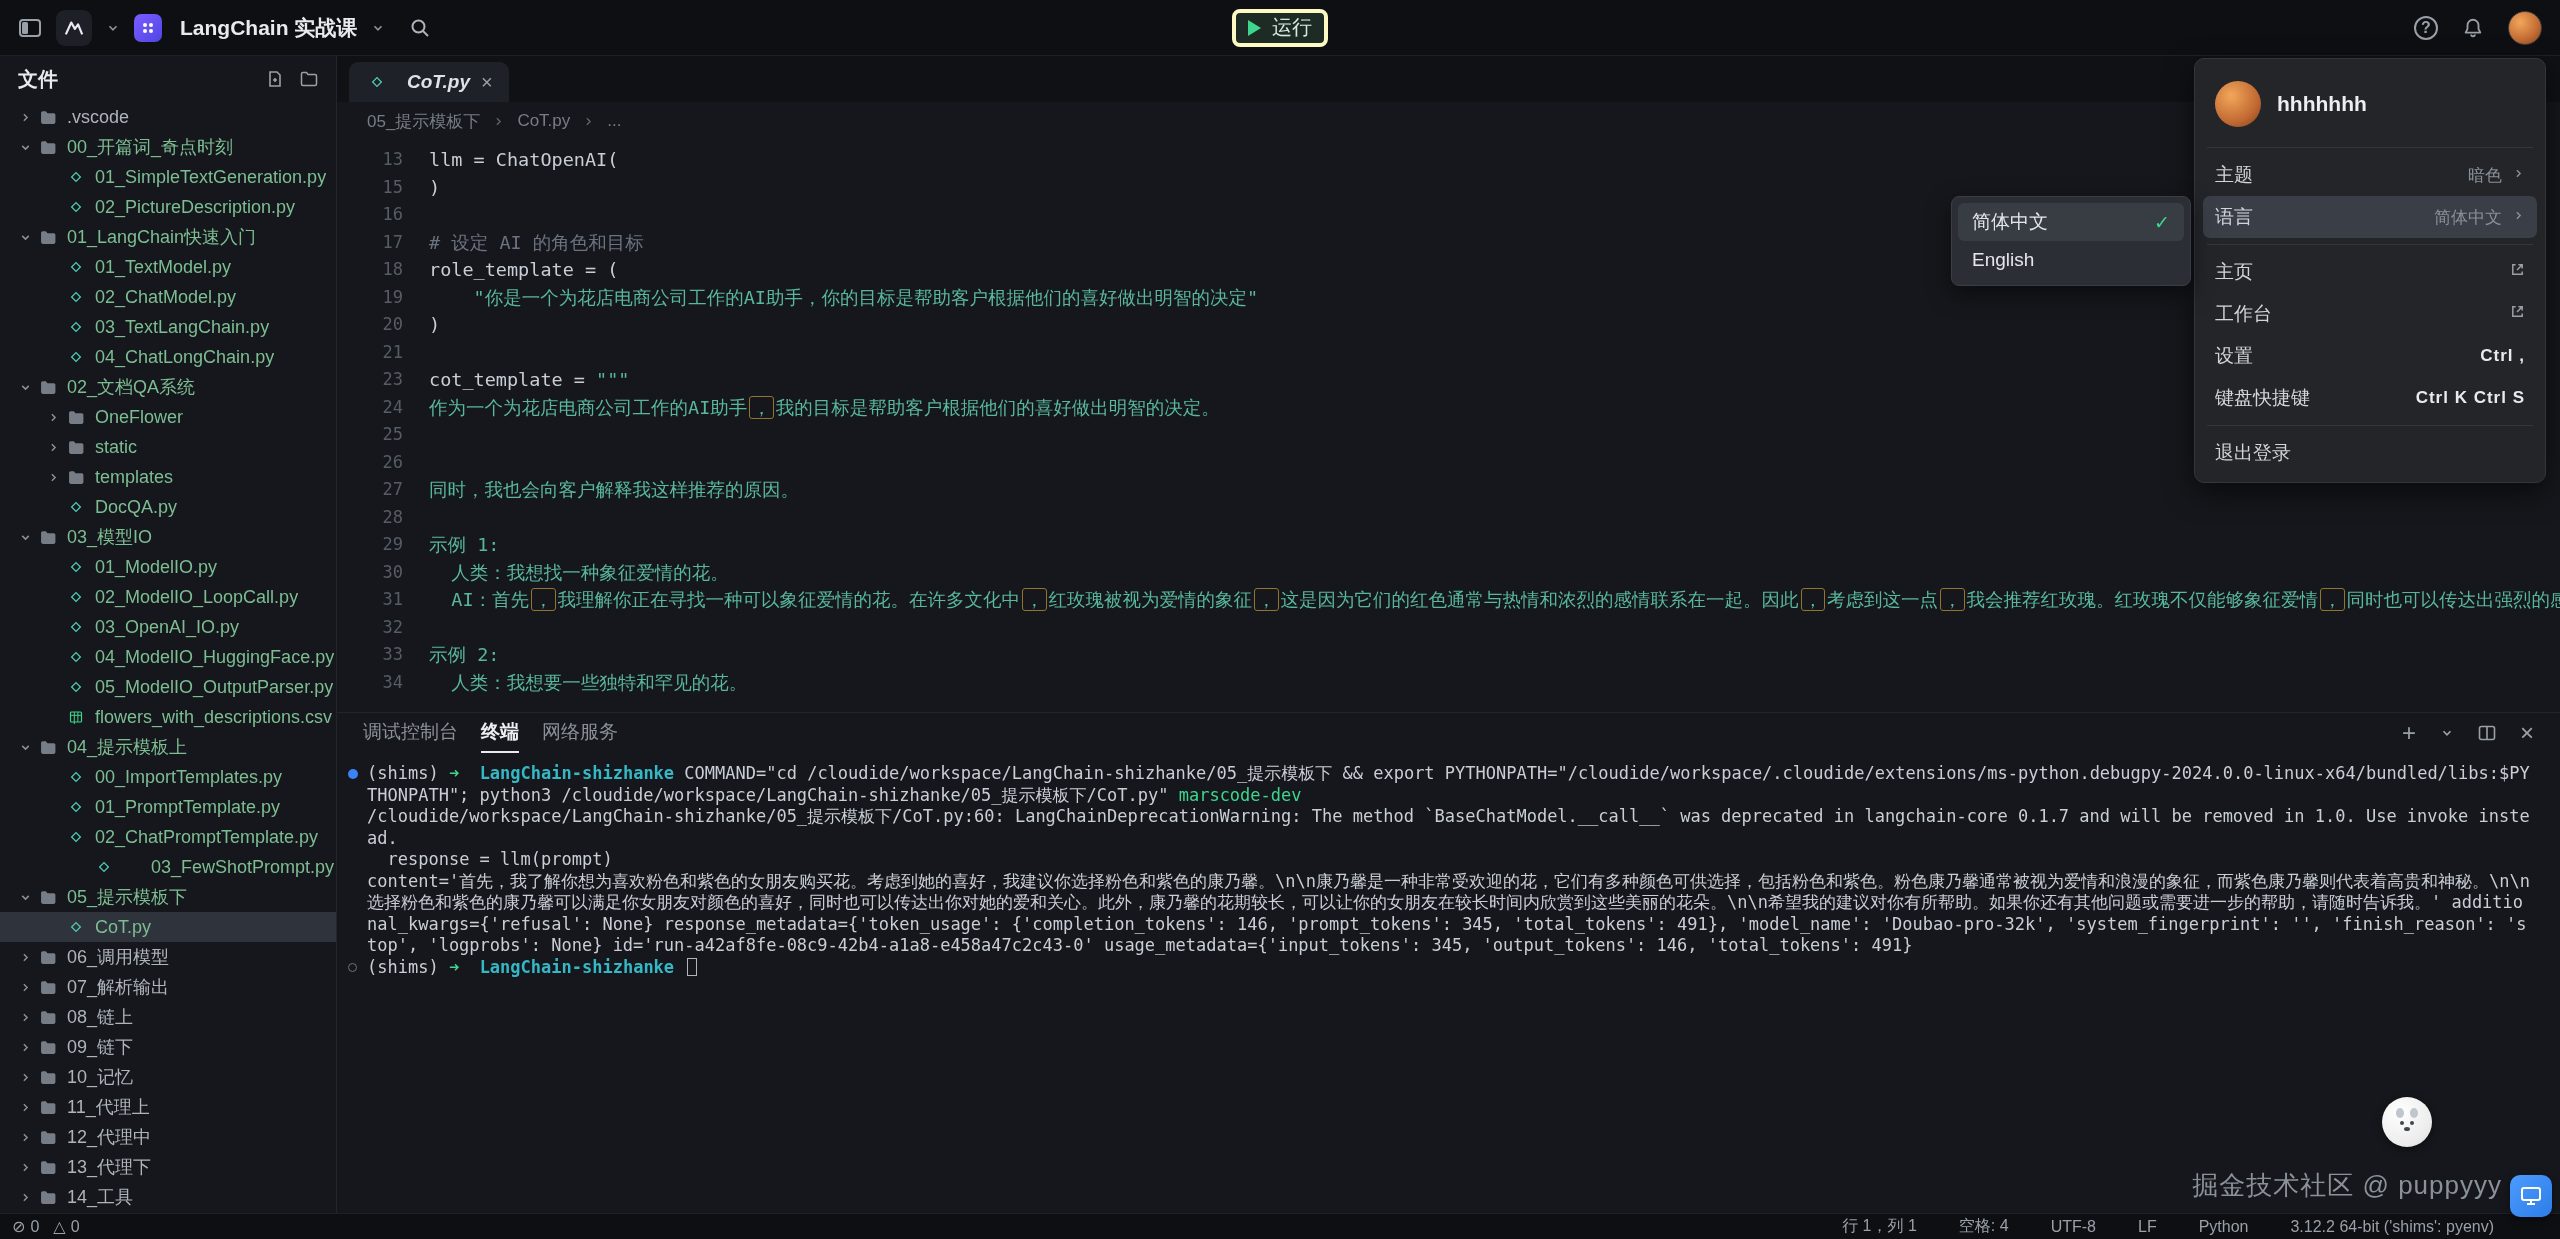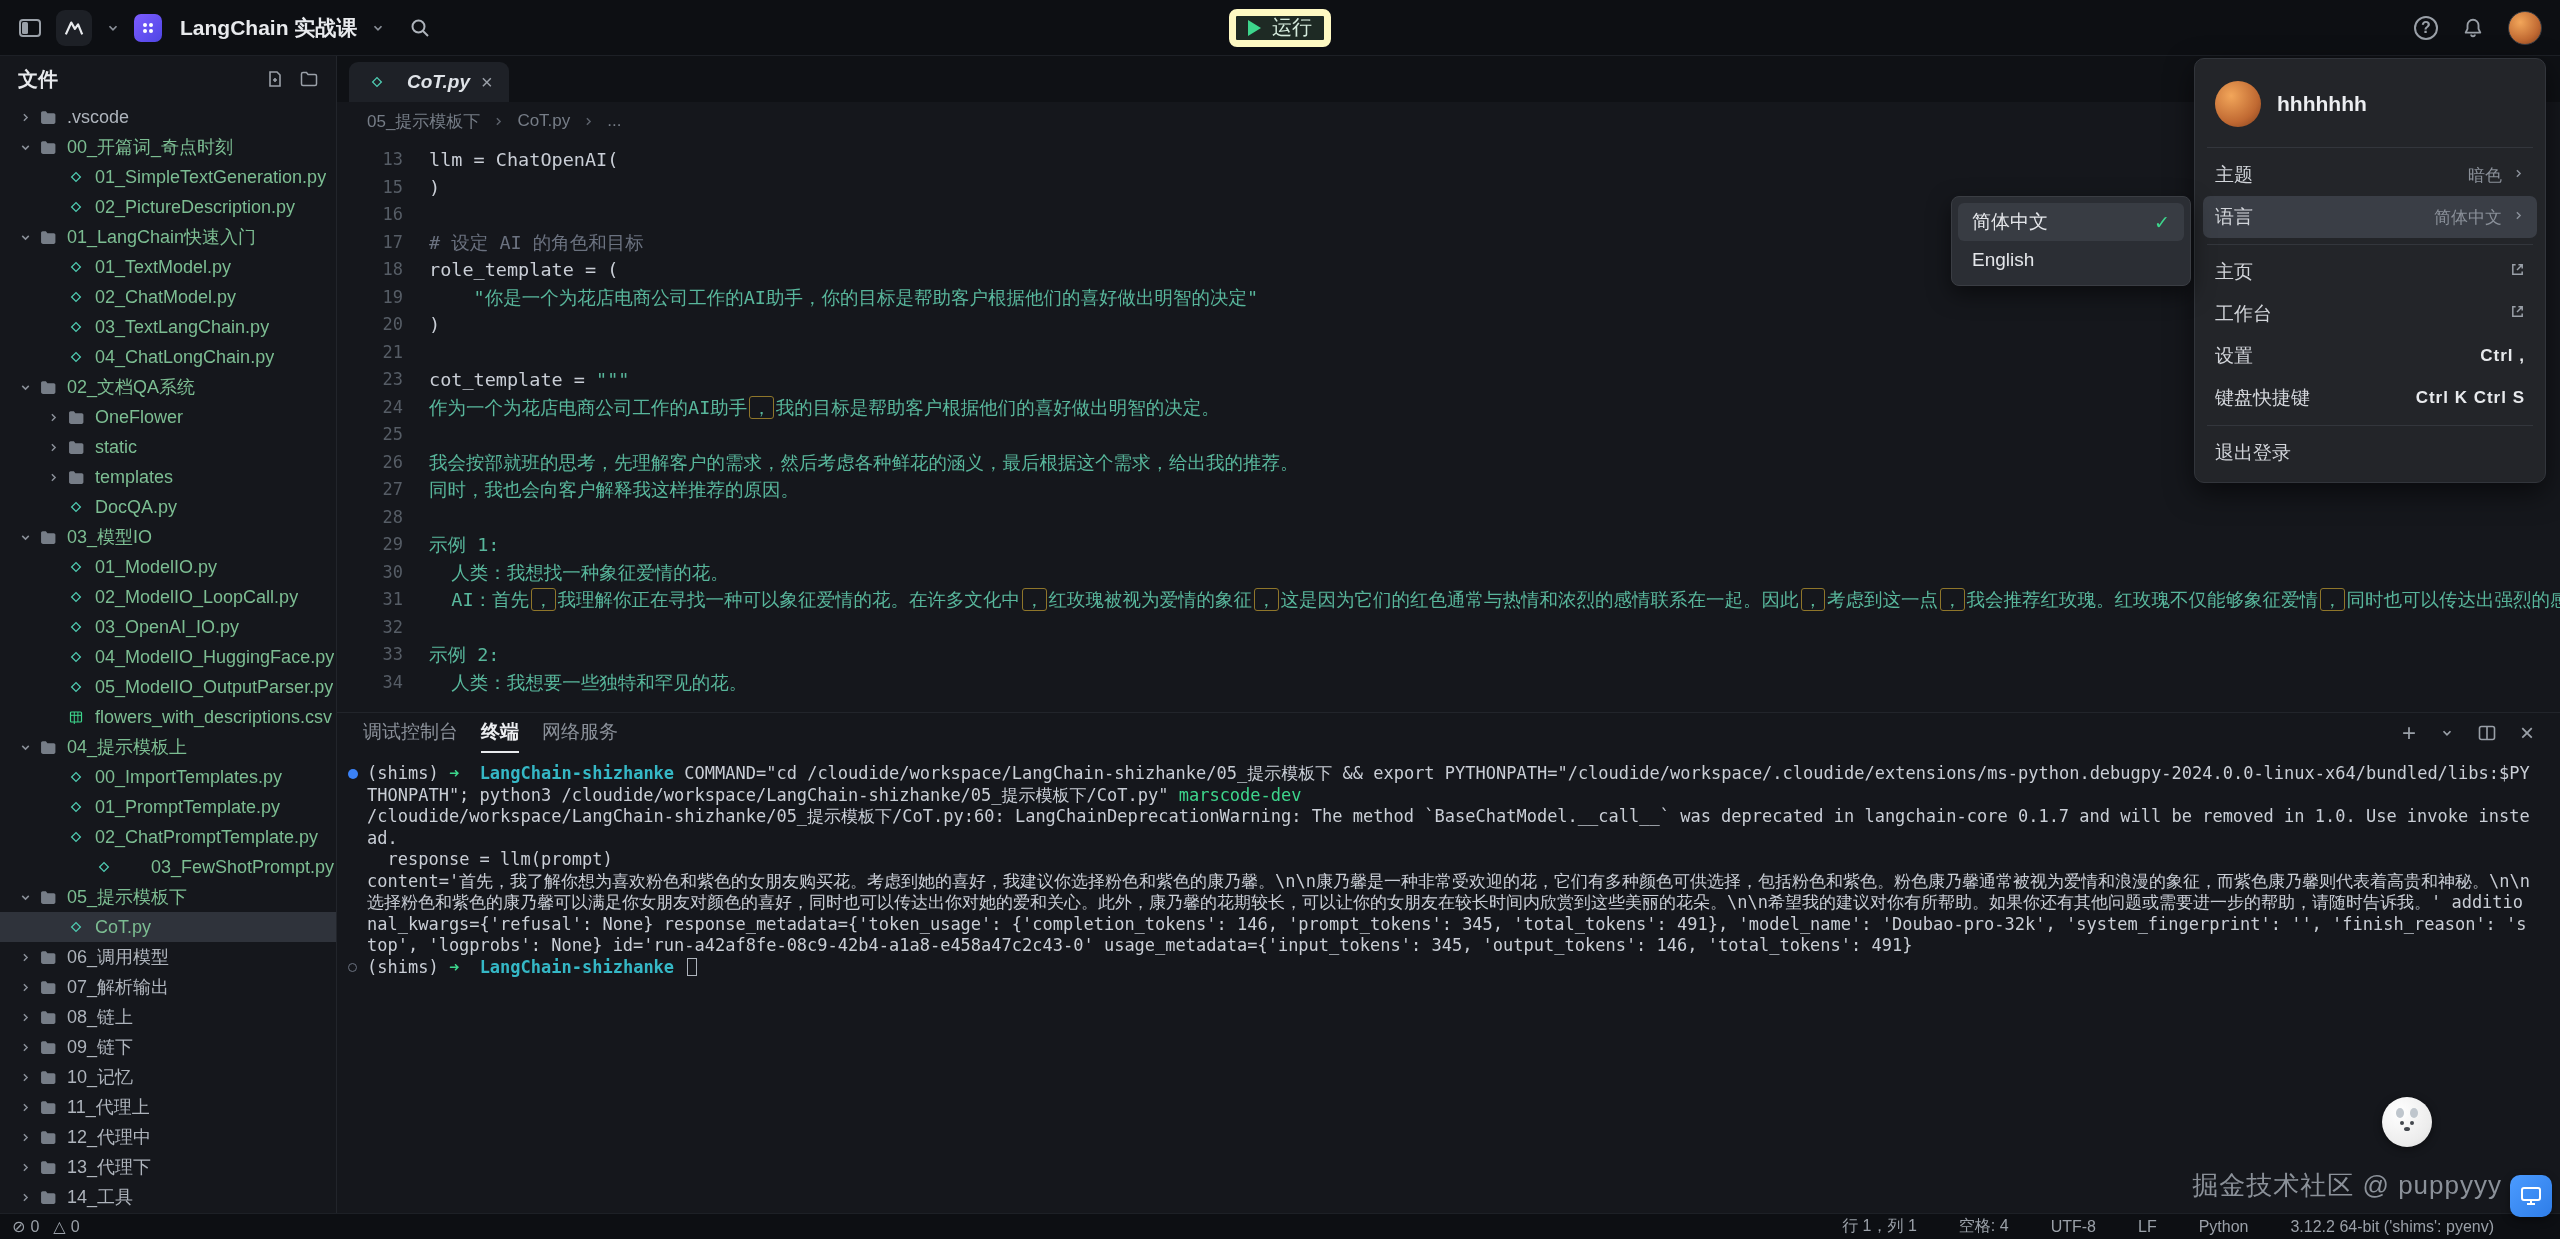--- a/index.html
+++ b/index.html
@@ -10,21 +10,21 @@
   
   .topbar{height:56px;flex:0 0 56px;background:#0d0f13;border-bottom:1px solid #1d2026;
     display:flex;align-items:center;padding:0 18px;position:relative;z-index:20;}
   .tb-left{display:flex;align-items:center;gap:14px;}
   .icon-btn{display:flex;align-items:center;justify-content:center;color:#9aa0a8;cursor:pointer;}
   .logo-box{width:36px;height:36px;border-radius:9px;background:#1d2026;display:flex;align-items:center;justify-content:center;}
   .ws-badge{width:28px;height:28px;border-radius:7px;background:linear-gradient(135deg,#7c5cff,#4f46e5);
     display:flex;align-items:center;justify-content:center;}
   .ws-title{font-size:21px;font-weight:bold;color:#e8eaed;margin-left:4px;white-space:nowrap;}
   .run-btn{position:absolute;left:50%;transform:translateX(-50%);height:38px;padding:0 12px;
-    background:#1e2a24;border:7px solid #fef9c3;border-radius:8px;display:flex;align-items:center;gap:11px;cursor:pointer;}
+    background:#1e2a24;border:4px solid #fef9c3;border-radius:8px;display:flex;align-items:center;gap:11px;cursor:pointer;}
   .play-tri{width:0;height:0;border-left:13px solid #3dd68c;border-top:8px solid transparent;border-bottom:8px solid transparent;}
   .run-label{font-size:20px;color:#d4eadc;}
   .tb-right{position:absolute;right:18px;display:flex;align-items:center;gap:24px;}
   .help-circle{width:24px;height:24px;border:2px solid #9aa0a8;border-radius:50%;font-size:16px;font-weight:bold;
     display:flex;align-items:center;justify-content:center;color:#9aa0a8;}
   .avatar-sm{width:34px;height:34px;border-radius:50%;
     background:radial-gradient(circle at 35% 32%,#f2a65a,#c06932 62%,#7d3c1c);border:1px solid #3a3d43;cursor:pointer;}
 
   
   .body-row{flex:1;display:flex;min-height:0;}
@@ -640,21 +640,21 @@
           <div class="code-line"><span class="line-num">15</span><span class="line-code"><span class="tok-p">)</span></span></div>
           <div class="code-line"><span class="line-num">16</span><span class="line-code"></span></div>
           <div class="code-line"><span class="line-num">17</span><span class="line-code"><span class="tok-c"># 设定 AI 的角色和目标</span></span></div>
           <div class="code-line"><span class="line-num">18</span><span class="line-code"><span class="tok-p">role_template = (</span></span></div>
           <div class="code-line"><span class="line-num">19</span><span class="line-code"><span class="tok-p">    </span><span class="tok-s">"你是一个为花店电商公司工作的AI助手，你的目标是帮助客户根据他们的喜好做出明智的决定"</span></span></div>
           <div class="code-line"><span class="line-num">20</span><span class="line-code"><span class="tok-p">)</span></span></div>
           <div class="code-line"><span class="line-num">21</span><span class="line-code"></span></div>
           <div class="code-line"><span class="line-num">23</span><span class="line-code"><span class="tok-p">cot_template = </span><span class="tok-s">"""</span></span></div>
           <div class="code-line"><span class="line-num">24</span><span class="line-code"><span class="tok-s">作为一个为花店电商公司工作的AI助手</span><span class="tok-b">，</span><span class="tok-s">我的目标是帮助客户根据他们的喜好做出明智的决定。</span></span></div>
           <div class="code-line"><span class="line-num">25</span><span class="line-code"></span></div>
-          <div class="code-line"><span class="line-num">26</span><span class="line-code"><span class="tok-s">我会按部就班的思考，先理解客户的需求，然后考虑各种鲜花的涵义，最后根据这个需求，给出我的推荐。</span></span></div>
+          <div class="code-line"><span class="line-num">26</span></div>
           <div class="code-line"><span class="line-num">27</span><span class="line-code"><span class="tok-s">同时，我也会向客户解释我这样推荐的原因。</span></span></div>
           <div class="code-line"><span class="line-num">28</span><span class="line-code"></span></div>
           <div class="code-line"><span class="line-num">29</span><span class="line-code"><span class="tok-s">示例 1:</span></span></div>
           <div class="code-line"><span class="line-num">30</span><span class="line-code"><span class="tok-s">  人类：我想找一种象征爱情的花。</span></span></div>
           <div class="code-line"><span class="line-num">31</span><span class="line-code"><span class="tok-s">  AI：首先</span><span class="tok-b">，</span><span class="tok-s">我理解你正在寻找一种可以象征爱情的花。在许多文化中</span><span class="tok-b">，</span><span class="tok-s">红玫瑰被视为爱情的象征</span><span class="tok-b">，</span><span class="tok-s">这是因为它们的红色通常与热情和浓烈的感情联系在一起。因此</span><span class="tok-b">，</span><span class="tok-s">考虑到这一点</span><span class="tok-b">，</span><span class="tok-s">我会推荐红玫瑰。红玫瑰不仅能够象征爱情</span><span class="tok-b">，</span><span class="tok-s">同时也可以传达出强烈的感情</span></span></div>
           <div class="code-line"><span class="line-num">32</span><span class="line-code"></span></div>
           <div class="code-line"><span class="line-num">33</span><span class="line-code"><span class="tok-s">示例 2:</span></span></div>
           <div class="code-line"><span class="line-num">34</span><span class="line-code"><span class="tok-s">  人类：我想要一些独特和罕见的花。</span></span></div>
         </div>
 

